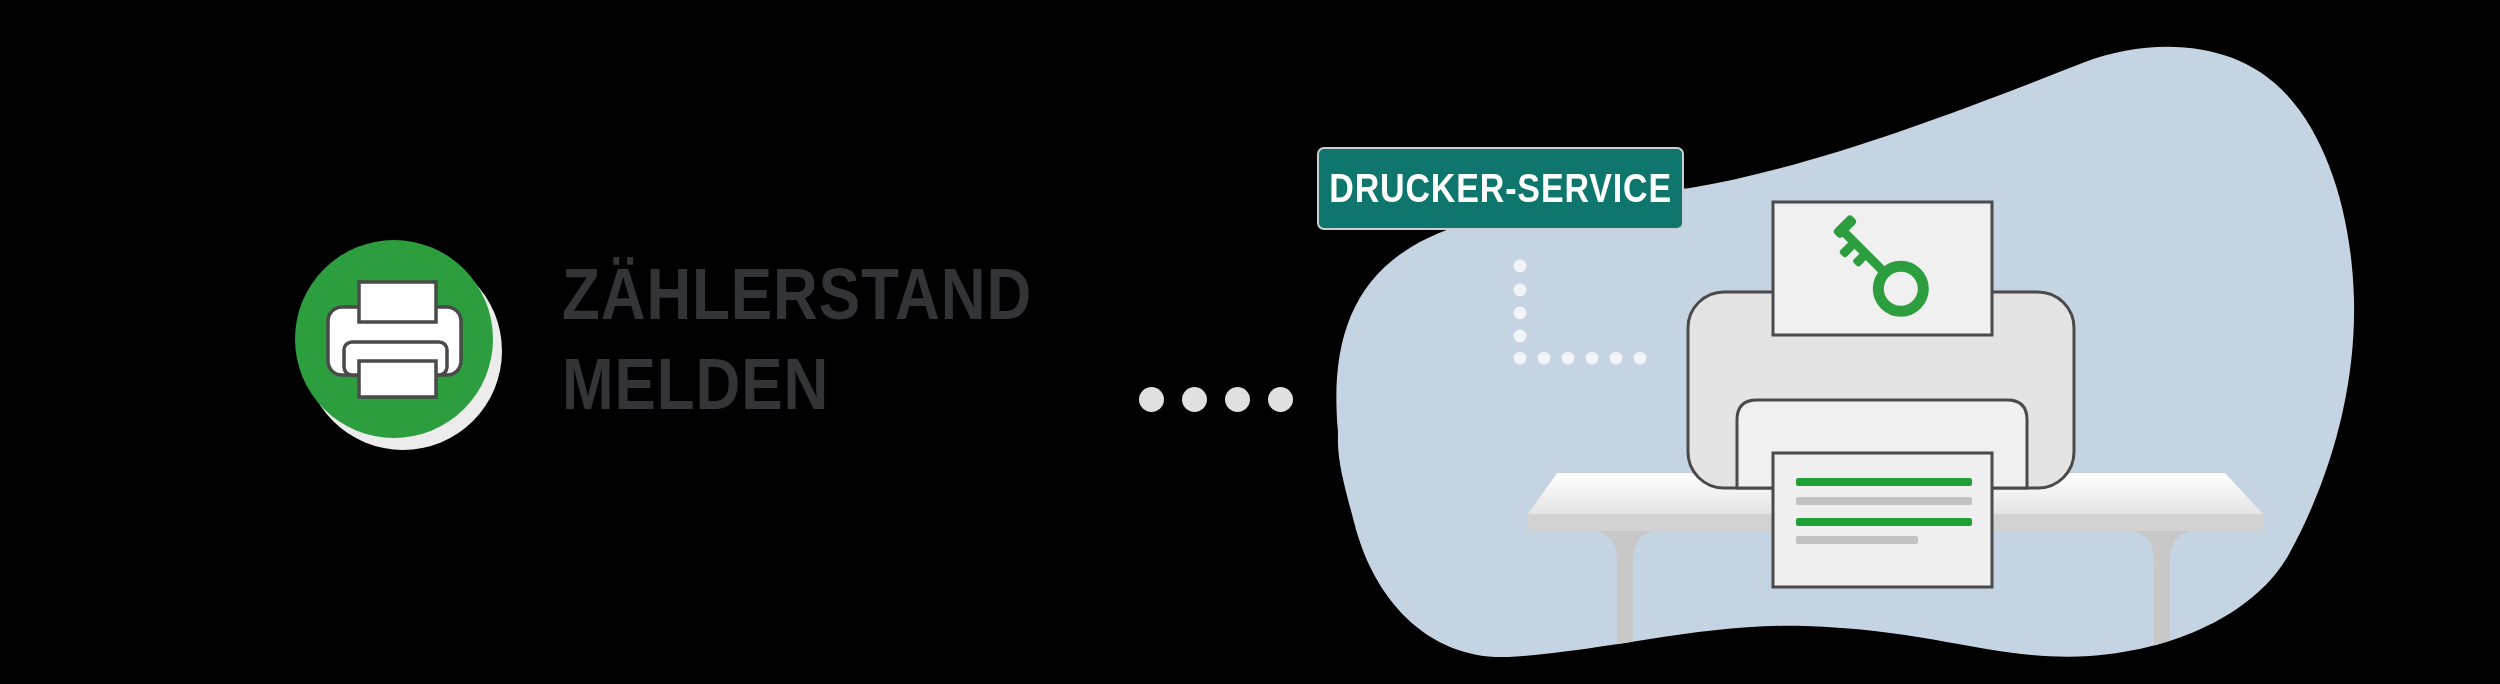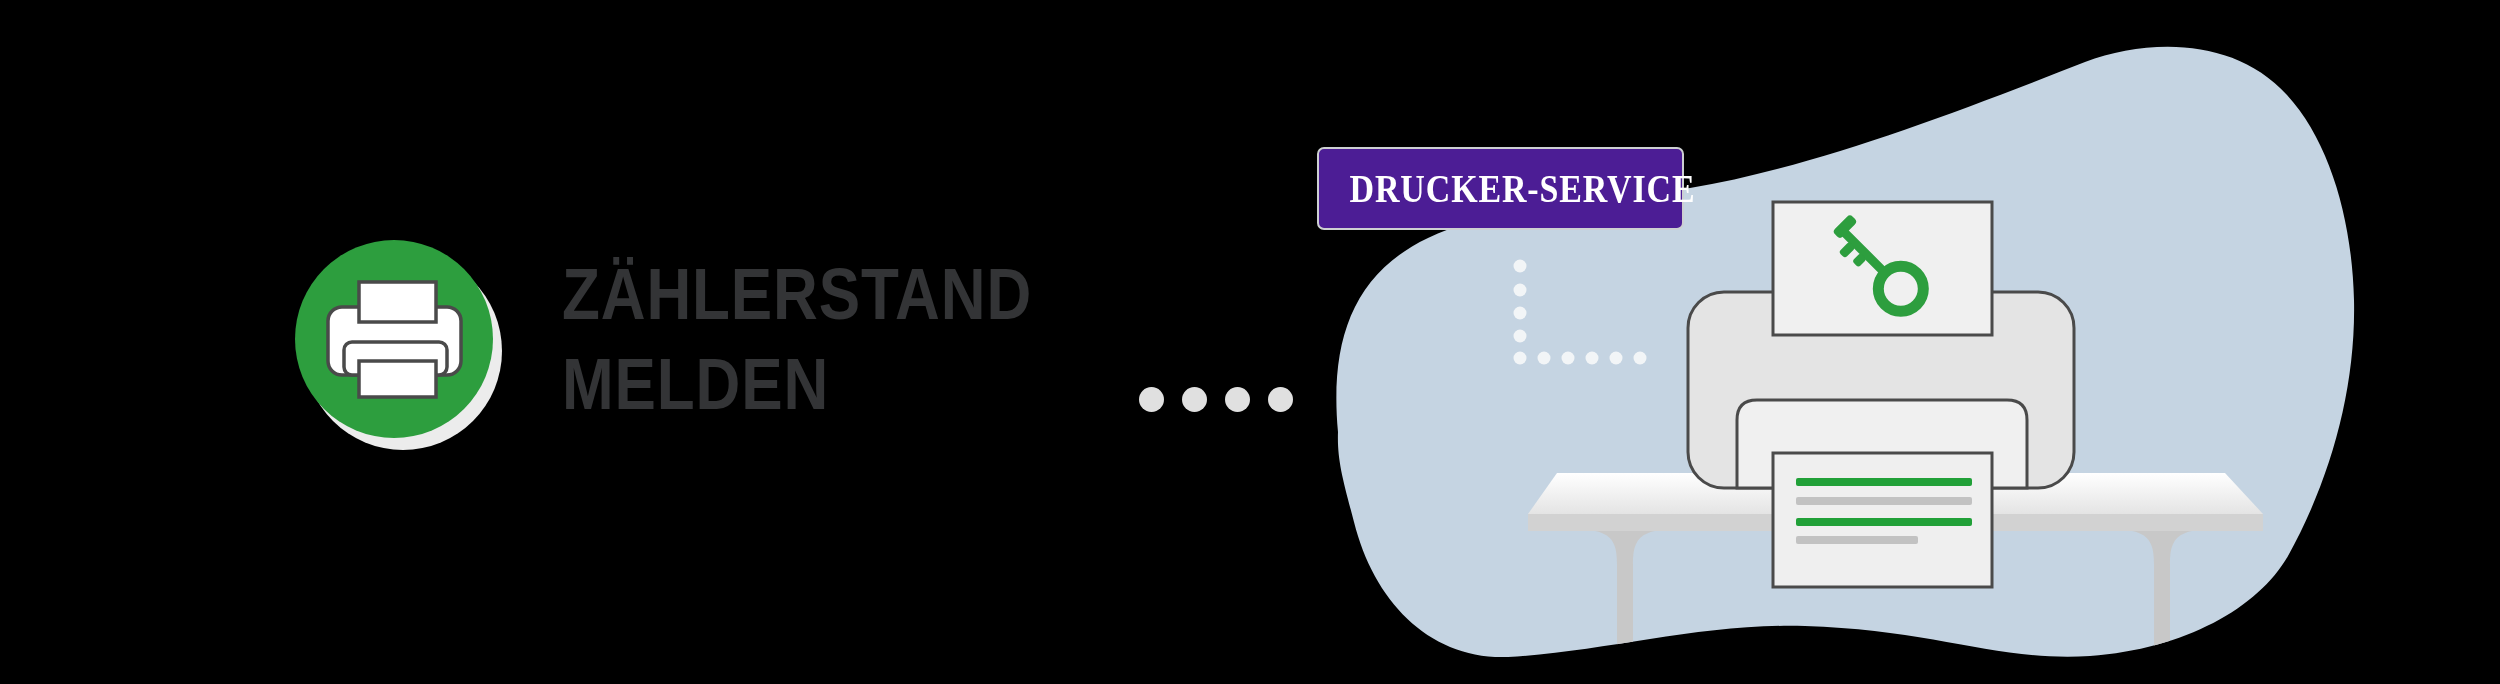--- a/index.html
+++ b/index.html
@@ -22,22 +22,22 @@
   }
   .headline span{display:block;}
   
   .lead-dots{position:absolute;left:1139px;top:387px;display:flex;gap:18px;}
   .lead-dots .dot{width:25px;height:25px;border-radius:50%;background:#e0e0e0;}
   
   .scene{position:absolute;left:1300px;top:0;width:1200px;height:684px;}
   
   .badge{
     position:absolute;left:1317px;top:147px;width:367px;height:83px;
-    box-sizing:border-box;background:#4c1d95;border:2px solid #cdd0d2;border-radius:7px;
-    display:flex;align-items:center;justify-content:flex-start;font-family:Liberation Serif, serif;
+    box-sizing:border-box;background:#0f766e;border:2px solid #cdd0d2;border-radius:7px;
+    display:flex;align-items:center;justify-content:center;
   }
   .badge span{
     font-weight:bold;font-size:40px;color:#fff;letter-spacing:1px;white-space:nowrap;
     transform:scaleX(.85);
   }
 </style>
 </head>
 <body>
 
 <div id="stage">

